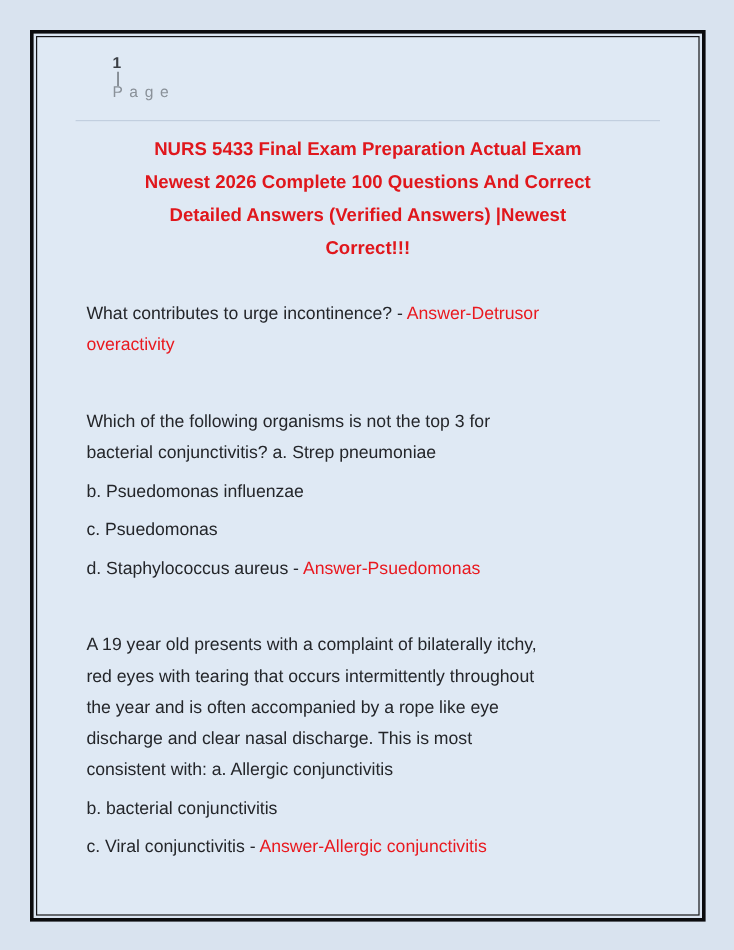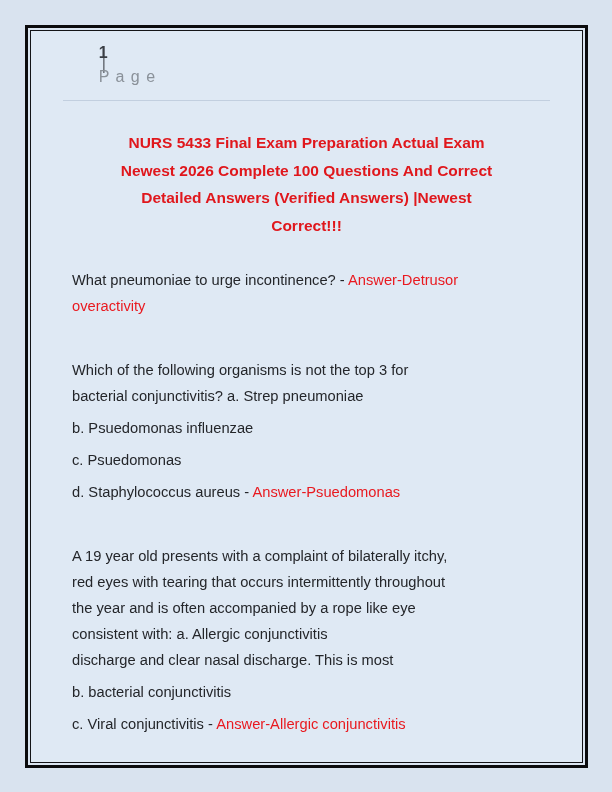--- a/index.html
+++ b/index.html
@@ -28,42 +28,42 @@
   .sheet {
     box-sizing: border-box;
     width: 100%;
     height: 100%;
     border: 1px solid #141417;
     background: #dfe9f4;
     padding: 4px 41px 0 41px;
     overflow: hidden;
   }
   .page-header {
-    font-size: 16px;
+    font-size: 13px;
     line-height: 12px;
     padding: 0 9px 5px 9px;
     margin: 0 -9px;
     border-bottom: 1px solid #c2cfdf;
     white-space: pre;
   }
   .pg-num {
     font-weight: bold;
     color: #3a3e44;
   }
   .pg-div {
     color: #5c6168;
     padding: 0 3px;
   }
   .pg-label {
     color: #8a9199;
     letter-spacing: 1px;
     white-space: pre;
   }
   .doc-title {
-    margin-top: 28px;
+    margin-top: 10px;
     text-align: center;
   }
   .title-line {
     color: #e0171c;
     font-weight: bold;
     font-size: 15.5px;
     line-height: 27.5px;
     white-space: pre;
   }
   .doc-body {
@@ -99,21 +99,21 @@
 
     <div class="doc-title" id="doc-title">
         <div class="title-line">NURS 5433 Final Exam Preparation Actual Exam</div>
         <div class="title-line">Newest 2026 Complete 100 Questions And Correct</div>
         <div class="title-line">Detailed Answers (Verified Answers) |Newest</div>
         <div class="title-line">Correct!!!</div>
       </div>
 
     <div class="doc-body" id="doc-body">
         <div class="para">
-          <div class="line"><span class="seg">What pneumoniae to urge incontinence? - </span><span class="seg answer">Answer-Detrusor</span></div>
+          <div class="line"><span class="seg">What contributes to urge incontinence? - </span><span class="seg answer">Answer-Detrusor</span></div>
           <div class="line"><span class="seg answer">overactivity</span></div>
         </div>
         <div class="para spacer"></div>
         <div class="para">
           <div class="line"><span class="seg">Which of the following organisms is not the top 3 for</span></div>
           <div class="line"><span class="seg">bacterial conjunctivitis? a. Strep pneumoniae</span></div>
         </div>
         <div class="para">
           <div class="line"><span class="seg">b. Psuedomonas influenzae</span></div>
         </div>
@@ -121,22 +121,22 @@
           <div class="line"><span class="seg">c. Psuedomonas</span></div>
         </div>
         <div class="para">
           <div class="line"><span class="seg">d. Staphylococcus aureus - </span><span class="seg answer">Answer-Psuedomonas</span></div>
         </div>
         <div class="para spacer"></div>
         <div class="para">
           <div class="line"><span class="seg">A 19 year old presents with a complaint of bilaterally itchy,</span></div>
           <div class="line"><span class="seg">red eyes with tearing that occurs intermittently throughout</span></div>
           <div class="line"><span class="seg">the year and is often accompanied by a rope like eye</span></div>
+          <div class="line"><span class="seg">discharge and clear nasal discharge. This is most</span></div>
           <div class="line"><span class="seg">consistent with: a. Allergic conjunctivitis</span></div>
-          <div class="line"><span class="seg">discharge and clear nasal discharge. This is most</span></div>
         </div>
         <div class="para">
           <div class="line"><span class="seg">b. bacterial conjunctivitis</span></div>
         </div>
         <div class="para">
           <div class="line"><span class="seg">c. Viral conjunctivitis - </span><span class="seg answer">Answer-Allergic conjunctivitis</span></div>
         </div>
       </div>
 
   </div>

